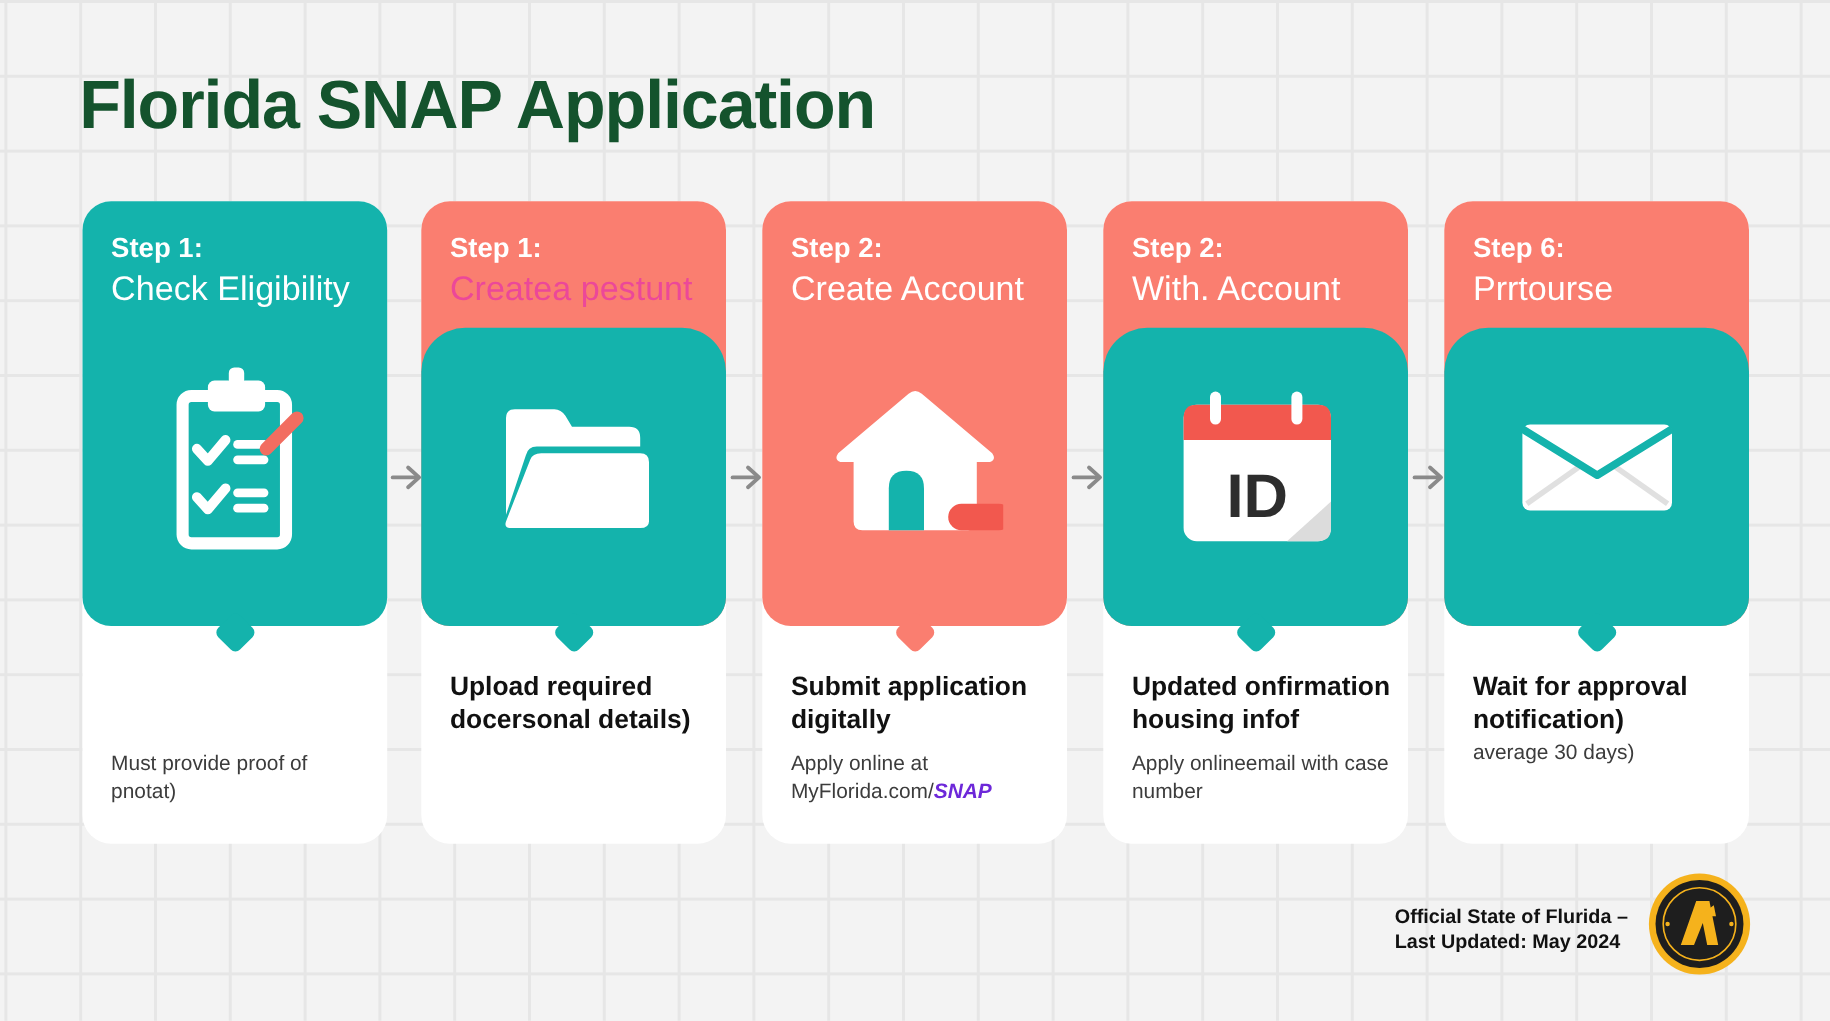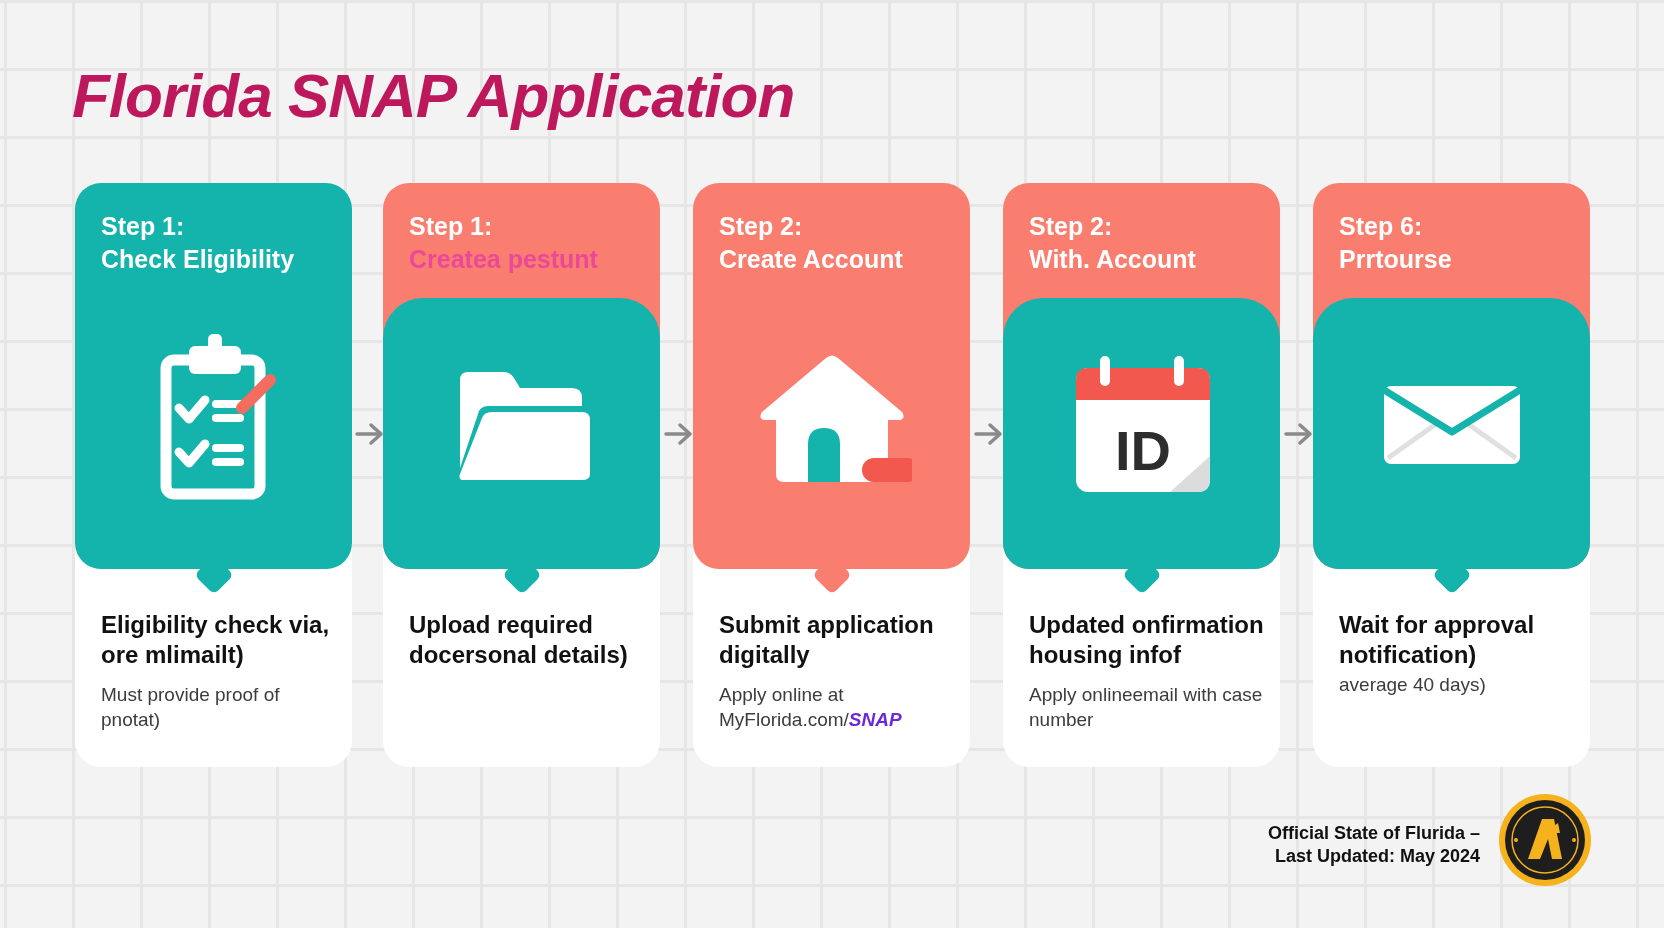--- a/index.html
+++ b/index.html
@@ -9,22 +9,22 @@
     background-color: #f3f3f3;
     background-image:
       linear-gradient(to right, #e6e6e6 3px, transparent 3px),
       linear-gradient(to bottom, #e6e6e6 3px, transparent 3px);
     background-size: 68px 68px;
     background-position: 4px 0px;
     font-family: "Liberation Sans", "DejaVu Sans", sans-serif;
   }
   .page-title {
     position: absolute; left: 72px; top: 62px;
-    font-size: 62px; font-weight: 700; color: #be185d;
-    letter-spacing: -1px; line-height: 1.1; font-style: italic;
+    font-size: 62px; font-weight: 700; color: #14532d;
+    letter-spacing: -1px; line-height: 1.1;
   }
   .card {
     position: absolute; top: 183px; width: 277px; height: 584px;
     background: #ffffff; border-radius: 26px;
   }
   .card-top {
     position: absolute; left: 0; top: 0; width: 100%; height: 386px;
     border-radius: 26px;
   }
   .card-top.teal { background: #14b3ac; }
@@ -38,42 +38,42 @@
     margin-left: -14px; transform: rotate(45deg); border-radius: 6px;
   }
   .notch.teal { background: #14b3ac; }
   .notch.coral { background: #fa7e70; }
   .step-num {
     position: absolute; left: 26px; top: 28px;
     font-size: 25px; font-weight: 700; color: #ffffff; line-height: 1.2;
   }
   .step-name {
     position: absolute; left: 26px; top: 61px;
-    font-size: 25px; font-weight: 700; color: #ffffff; line-height: 1.2; white-space: nowrap;
+    font-size: 31px; font-weight: 400; color: #ffffff; line-height: 1.2; white-space: nowrap;
   }
   .step-name.dark { color: #ec4899; }
   .icon-wrap {
     position: absolute; left: 50%; top: 145px; width: 160px; height: 180px; margin-left: -80px;
   }
   .icon-wrap svg { width: 100%; height: 100%; }
   .desc-title {
     position: absolute; left: 26px; top: 427px; width: 240px;
     font-size: 24px; font-weight: 700; color: #111111; line-height: 1.25;
   }
   .desc-sub {
     position: absolute; left: 26px; top: 500px; width: 240px;
     font-size: 19px; color: #3c3c3c; line-height: 1.3;
   }
   .desc-sub b { color: #6d28d9; font-style: italic; }
   .arrow {
     position: absolute; top: 420px; width: 34px; height: 28px;
   }
   .arrow svg { width: 100%; height: 100%; }
   .footer-text {
-    position: absolute; right: 184px; top: 822px; text-align: right;
+    position: absolute; right: 184px; top: 822px; text-align: left;
     font-size: 18px; font-weight: 700; color: #111; line-height: 1.3;
   }
   .badge {
     position: absolute; left: 1498px; top: 793px; width: 94px; height: 94px;
   }
 </style>
 </head>
 <body>
 
 <h1 class="page-title">Florida SNAP Application</h1>
@@ -90,21 +90,20 @@
       <rect x="74" y="6" width="14" height="16" rx="5" fill="#fff"></rect>
       <polyline points="45,80 55,91 71,72" fill="none" stroke="#fff" stroke-width="9" stroke-linecap="round" stroke-linejoin="round"></polyline>
       <line x1="82" y1="76" x2="106" y2="76" stroke="#fff" stroke-width="8" stroke-linecap="round"></line>
       <line x1="82" y1="90" x2="106" y2="90" stroke="#fff" stroke-width="8" stroke-linecap="round"></line>
       <polyline points="45,124 55,135 71,116" fill="none" stroke="#fff" stroke-width="9" stroke-linecap="round" stroke-linejoin="round"></polyline>
       <line x1="82" y1="120" x2="106" y2="120" stroke="#fff" stroke-width="8" stroke-linecap="round"></line>
       <line x1="82" y1="134" x2="106" y2="134" stroke="#fff" stroke-width="8" stroke-linecap="round"></line>
       <line x1="108" y1="80" x2="136" y2="52" stroke="#f26d60" stroke-width="12" stroke-linecap="round"></line>
     </svg>
   </div>
-  <div class="desc-title">Eligibility check via, ore mlimailt)</div>
   <div class="desc-sub">Must provide proof of pnotat)</div>
 </div>
 
 <div class="arrow" style="left:354px">
   <svg viewBox="0 0 34 28">
       <line x1="3" y1="14" x2="26" y2="14" stroke="#8a8a8a" stroke-width="3.5" stroke-linecap="round"></line>
       <polyline points="17,5 27,14 17,23" fill="none" stroke="#8a8a8a" stroke-width="3.5" stroke-linecap="round" stroke-linejoin="round"></polyline>
     </svg>
 </div>
 
@@ -188,21 +187,21 @@
   <div class="step-name">Prrtourse</div>
   <div class="icon-wrap">
     <svg viewBox="0 0 160 180">
       <rect x="12" y="58" width="136" height="78" rx="7" fill="#fff"></rect>
       <line x1="16" y1="130" x2="64" y2="96" stroke="#e0e0e0" stroke-width="5"></line>
       <line x1="144" y1="130" x2="96" y2="96" stroke="#e0e0e0" stroke-width="5"></line>
       <polyline points="12,62 80,104 148,62" fill="none" stroke="#14b3ac" stroke-width="7" stroke-linejoin="round"></polyline>
     </svg>
   </div>
   <div class="desc-title">Wait for approval notification)</div>
-  <div class="desc-sub" style="top:490px">average 40 days)</div>
+  <div class="desc-sub" style="top:490px">average 30 days)</div>
 </div>
 
 <div class="footer-text">
   <div>Official State of Flurida –</div>
   <div>Last Updated: May 2024</div>
 </div>
 <div class="badge">
   <svg viewBox="0 0 94 94">
     <circle cx="47" cy="47" r="46" fill="#f5b21c"></circle>
     <circle cx="47" cy="47" r="40" fill="#1e1e1e"></circle>

